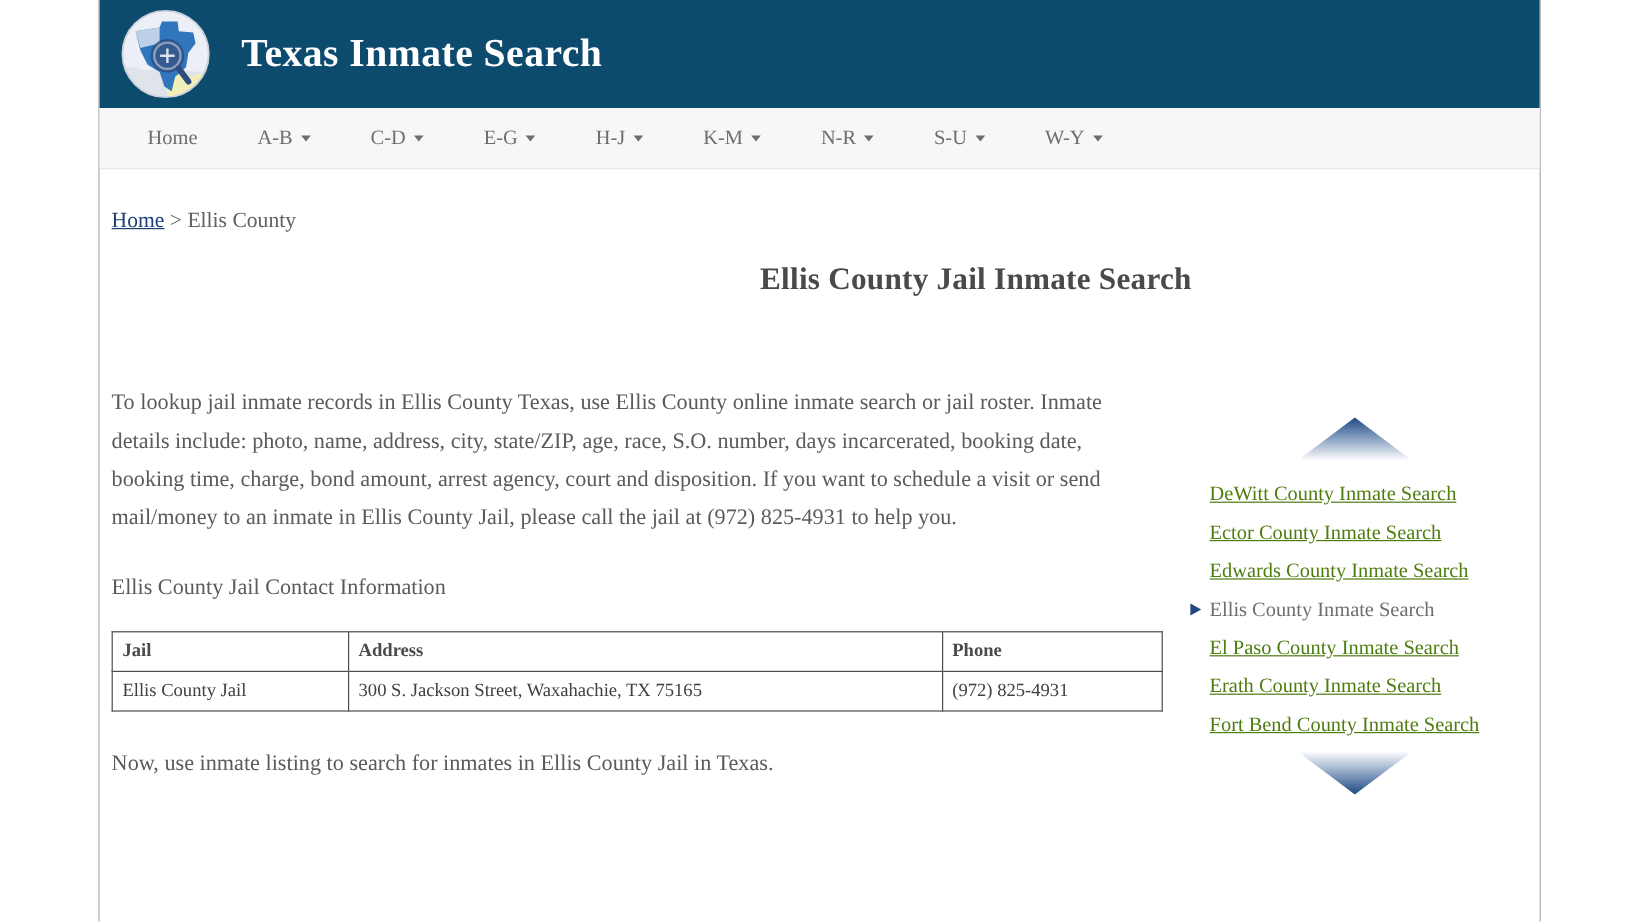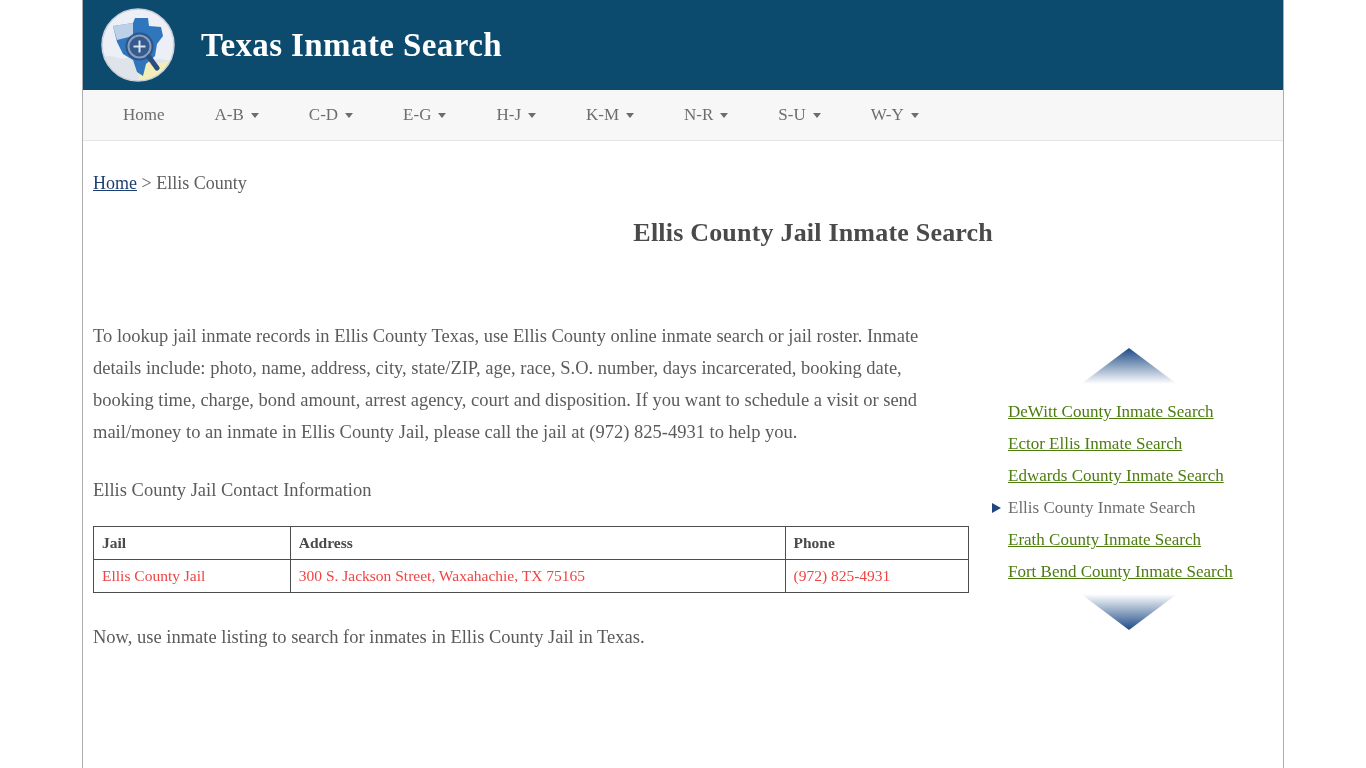--- a/index.html
+++ b/index.html
@@ -133,21 +133,21 @@
     border-collapse: collapse;
     margin-top: 20px;
     width: 876px;
     font-size: 15.5px;
   }
   .contact-table th,
   .contact-table td {
     border: 1px solid #4d4d4d;
     text-align: left;
     padding: 6px 8px;
-    color: #ef4444;
+    color: #404040;
     font-weight: normal;
     height: 20px;
     vertical-align: middle;
   }
   .contact-table th {
     font-weight: bold;
     color: #4a4a4a;
   }
   .col-jail { width: 190px; }
   .col-address { width: 508px; }
@@ -306,25 +306,26 @@
               <stop offset="0%" stop-color="#1c4a86"></stop>
               <stop offset="100%" stop-color="#ffffff"></stop>
             </linearGradient>
           </defs>
           <polygon points="50,2 98,38 2,38" fill="url(#gradUp)"></polygon>
         </svg>
       </div>
 
       <ul class="sidebar-list">
         <li><a href="#">DeWitt County Inmate Search</a></li>
-        <li><a href="#">Ector Ellis Inmate Search</a></li>
+        <li><a href="#">Ector County Inmate Search</a></li>
         <li><a href="#">Edwards County Inmate Search</a></li>
         <li class="active">
           <span class="active-marker"></span><span>Ellis County Inmate Search</span>
         </li>
+        <li><a href="#">El Paso County Inmate Search</a></li>
         <li><a href="#">Erath County Inmate Search</a></li>
         <li><a href="#">Fort Bend County Inmate Search</a></li>
       </ul>
 
       <div style="margin-top:4px;">
         <svg class="arrow-shape" width="100" height="40" viewBox="0 0 100 40" xmlns="http://www.w3.org/2000/svg">
           <defs>
             <linearGradient id="gradDown" x1="0" y1="0" x2="0" y2="1">
               <stop offset="0%" stop-color="#ffffff"></stop>
               <stop offset="100%" stop-color="#1c4a86"></stop>

